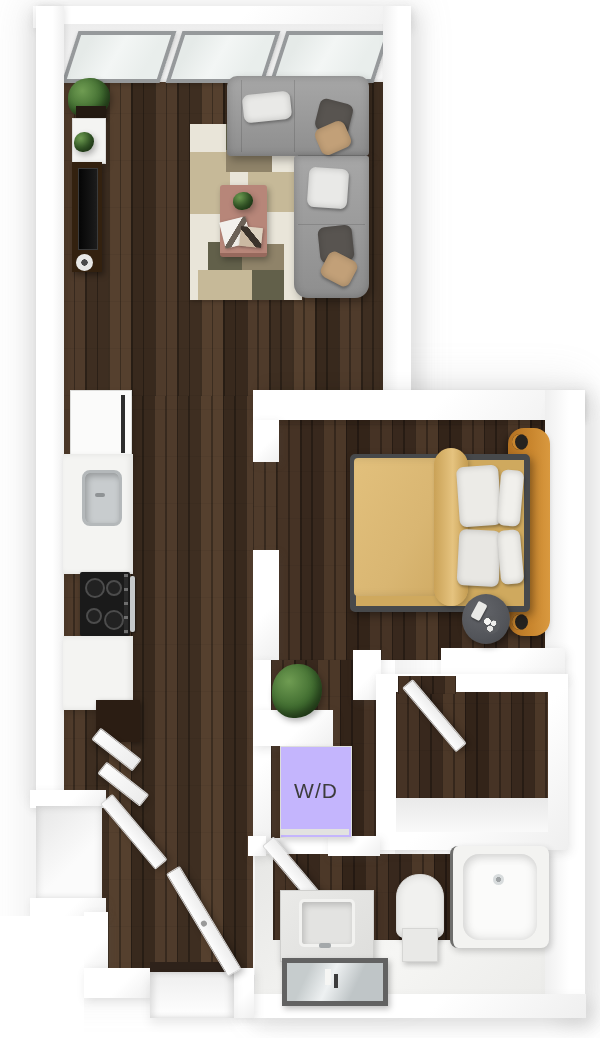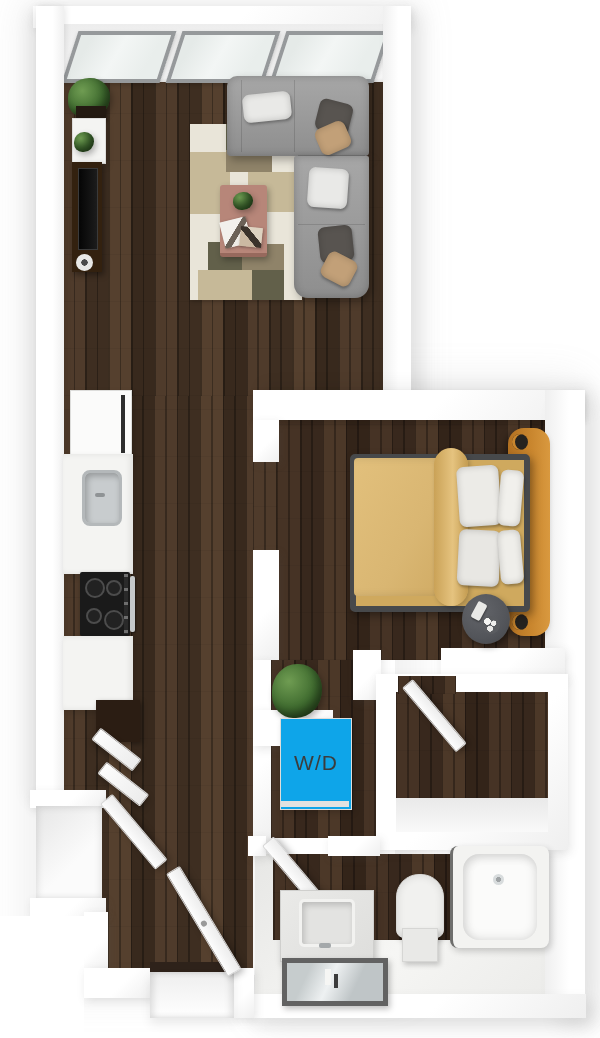--- a/index.html
+++ b/index.html
@@ -164,21 +164,21 @@
   <div class="abs pillow" style="left:458px;top:466px;width:42px;height:60px;background:#ecebe7;transform:rotate(-4deg);"></div>
   <div class="abs pillow" style="left:458px;top:530px;width:42px;height:56px;background:#e8e7e3;transform:rotate(3deg);"></div>
   <div class="abs pillow" style="left:499px;top:470px;width:23px;height:56px;background:#f1f0ec;transform:rotate(5deg);"></div>
   <div class="abs pillow" style="left:499px;top:530px;width:23px;height:54px;background:#efeeea;transform:rotate(-5deg);"></div>
   <div class="abs" style="left:462px;top:594px;width:48px;height:50px;border-radius:50%;background:radial-gradient(circle at 38% 34%,#63656a,var(--nightstand-gray,#53555a) 60%,#434549);box-shadow:2px 3px 6px rgba(0,0,0,.4);">
     <div class="abs" style="left:12px;top:8px;width:10px;height:18px;background:#e9e9e7;transform:rotate(28deg);border-radius:2px;box-shadow:1px 1px 2px rgba(0,0,0,.4);"></div>
     <div class="abs" style="left:20px;top:22px;width:18px;height:18px;border-radius:50%;background:radial-gradient(circle at 30% 30%,#f5f5f3 18%,transparent 20%),radial-gradient(circle at 65% 40%,#eeeeec 16%,transparent 18%),radial-gradient(circle at 45% 70%,#e8e8e6 18%,transparent 20%),#5a5c60;"></div>
   </div>
 
   <div class="abs plant" style="left:272px;top:664px;width:50px;height:54px;"></div>
-  <div class="abs fixture" style="left:280px;top:718px;width:70px;height:90px;background:#0ea5e9;">
+  <div class="abs fixture" style="left:280px;top:746px;width:70px;height:90px;background:#c4b5fd;">
     <div class="wd-label" style="position:absolute;top:32px;left:0;">W/D</div>
     <div class="abs" style="left:0px;top:82px;width:68px;height:6px;background:#e2e2e0;"></div>
   </div>
 
   <div class="abs door" style="left:402px;top:688px;width:12px;height:82px;transform:rotate(-40deg);transform-origin:top left;"></div>
   <div class="abs door" style="left:262px;top:846px;width:13px;height:86px;transform:rotate(-40deg);transform-origin:top left;"></div>
   <div class="abs door" style="left:100px;top:804px;width:14px;height:84px;transform:rotate(-40deg);transform-origin:top left;"></div>
   <div class="abs door" style="left:166px;top:874px;width:14px;height:118px;transform:rotate(-31deg);transform-origin:top left;">
     <div class="abs" style="left:3px;top:58px;width:6px;height:6px;border-radius:50%;background:#9a9a9a;"></div>
   </div>

